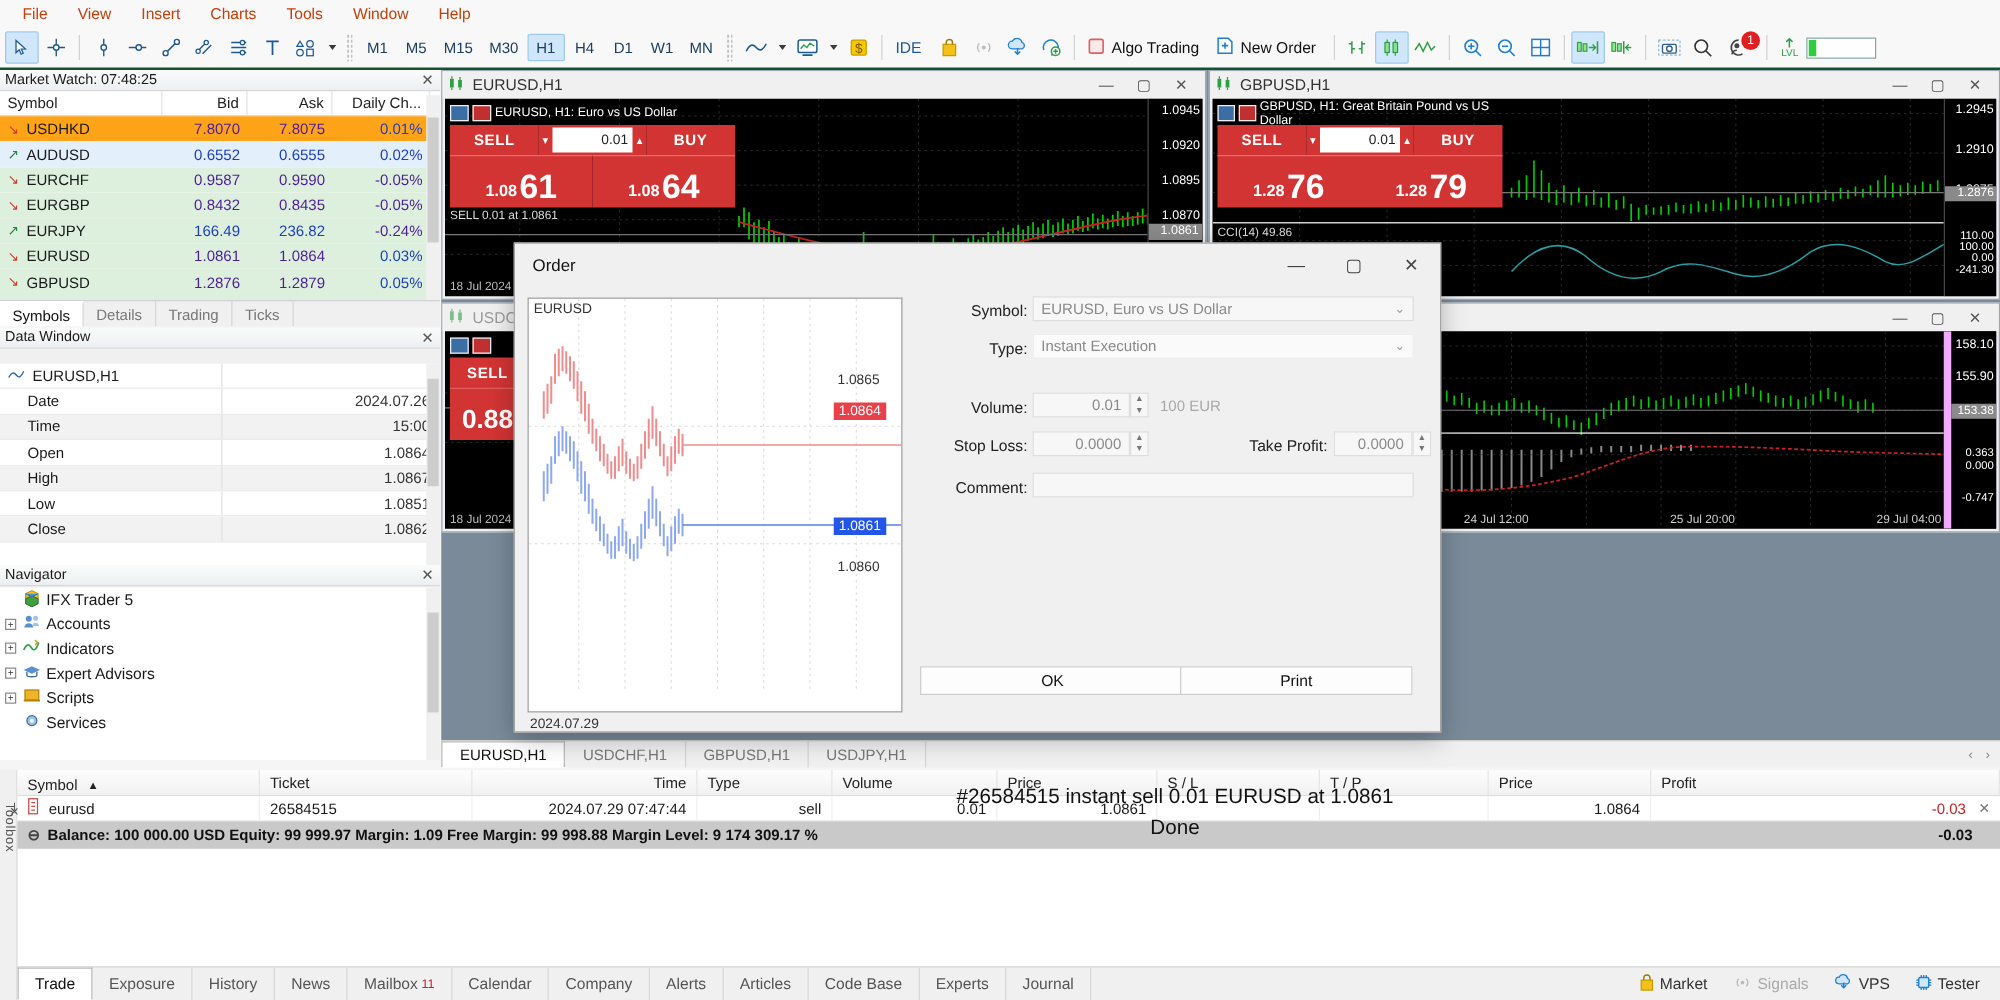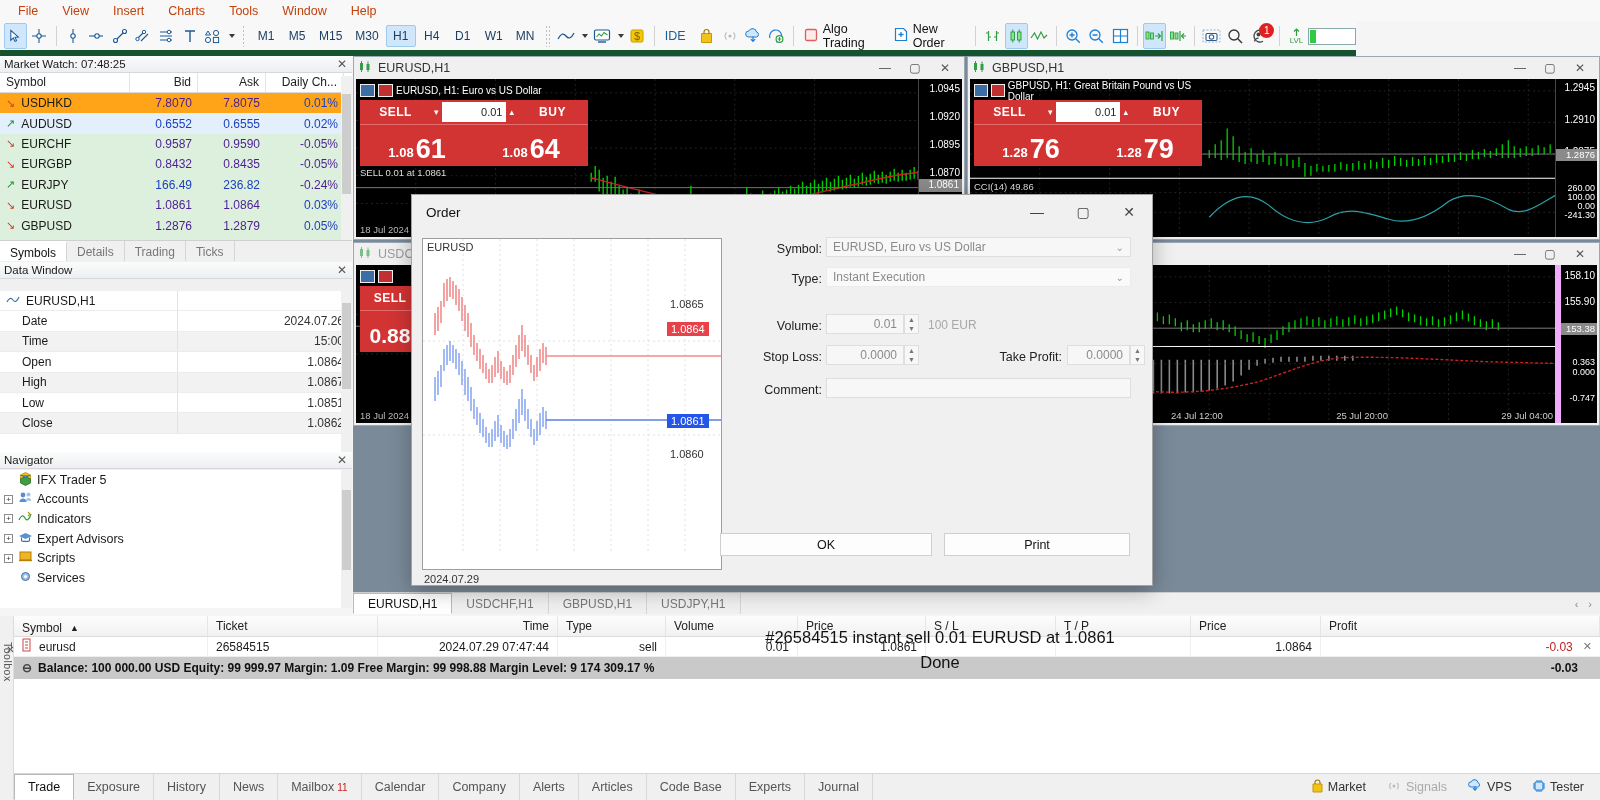--- a/index.html
+++ b/index.html
@@ -15,22 +15,22 @@
 
   
   .menubar {
     position: absolute; top: 0; left: 0; width: 1600px; height: 22px;
     background: #f8f8f8; display: flex; align-items: center; padding-left: 6px;
   }
   .menubar .mi { padding: 2px 12px; font-size: 12.5px; color: #c2410c; cursor: default; }
 
   
   .toolbar {
-    position: absolute; top: 22px; left: 0; width: 1356px; height: 34px;
-    background: #f8f8f8; border-bottom: 6px solid #14532d;
+    position: absolute; top: 22px; left: 0; width: 1600px; height: 34px;
+    background: #f8f8f8; border-bottom: 2px solid #14532d;
     display: flex; align-items: center; padding-left: 4px; gap: 0px;
   }
   .tb-btn {
     width: 27px; height: 26px; display: flex; align-items: center; justify-content: center;
     border: 1px solid transparent; border-radius: 2px; cursor: default;
   }
   .tb-btn.active { background: #cfe6fb; border-color: #9ecaee; }
   .tb-sep { width: 1px; height: 20px; background: #d2d2d2; margin: 0 5px; }
   .tb-grip { width: 5px; height: 22px; margin: 0 5px;
      background-image: radial-gradient(#c0c0c0 1px, transparent 1px);
@@ -792,21 +792,21 @@
           <g stroke="#3a3a3a" stroke-width=".6" stroke-dasharray="2,3">
             <line x1="0" y1="115" x2="629" y2="115"></line>
               <line x1="0" y1="135" x2="629" y2="135"></line>
           </g>
         </svg>
         <div style="position:absolute;right:0;top:0;bottom:0;width:42px;background:#000;border-left:1px solid #444">
           <div class="ax-lbl" style="top:3px">1.2945</div>
           <div class="ax-lbl" style="top:35px">1.2910</div>
           <div class="ax-lbl" style="top:67px">1.2875</div>
           <div style="position:absolute;top:70px;left:0;right:0;height:12px;background:#8a8a8a;color:#fff;font-size:9.5px;text-align:right;padding-right:2px">1.2876</div>
-          <div class="ax-lbl" style="top:104px;font-size:9px">260.00</div>
+          <div class="ax-lbl" style="top:104px;font-size:9px">110.00</div>
           <div class="ax-lbl" style="top:113px;font-size:9px">100.00</div>
           <div class="ax-lbl" style="top:122px;font-size:9px">0.00</div>
           <div class="ax-lbl" style="top:131px;font-size:9px">-241.30</div>
         </div>
         <div style="position:absolute;left:4px;top:102px;font-size:9.5px;color:#ddd">CCI(14) 49.86</div>
         <div class="oct">
           <div class="oct-head">
             <span class="oct-sq" style="background:#3a6ea5"></span>
             <span class="oct-sq" style="background:#c03030"></span>
             <span>GBPUSD, H1:  Great Britain Pound vs US Dollar</span>
@@ -1025,21 +1025,21 @@
       </div>
 
     <div class="lbl" style="left:300px;top:188px;width:110px">Comment:</div>
     <div class="fld" style="left:414px;top:183px;width:305px"></div>
 
     <div class="msg">
       <div>#26584515 instant sell 0.01 EURUSD at 1.0861</div>
       <div>Done</div>
     </div>
 
-    <div class="dbtn" style="left:308px;top:338px;width:212px">OK</div>
+    <div class="dbtn" style="left:324px;top:338px;width:212px">OK</div>
     <div class="dbtn" style="left:532px;top:338px;width:186px">Print</div>
   </div>
 
   <div class="toolbox">
     <div class="tb-vertlabel">
       <span class="xx">✕</span>
       <span>Toolbox</span>
     </div>
     <div class="trade-head">
       <div class="col-sym" style="display:flex;align-items:center;gap:8px">

